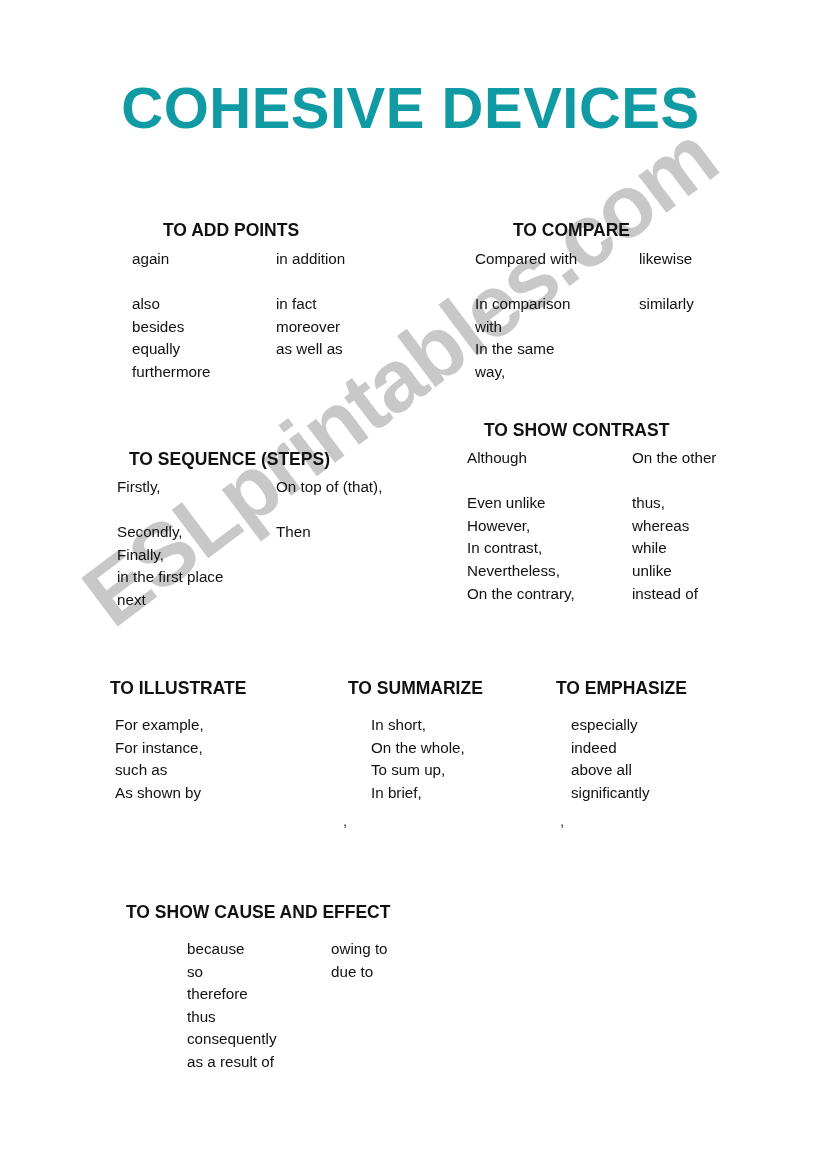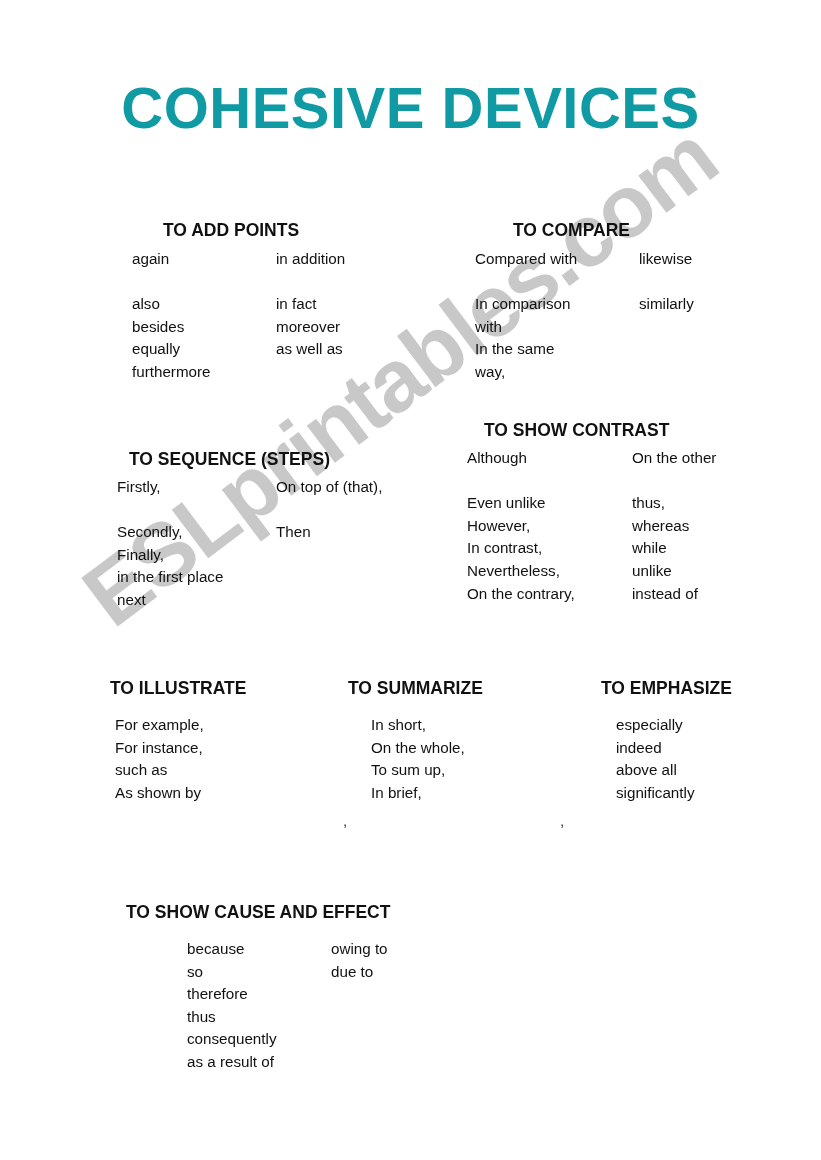--- a/index.html
+++ b/index.html
@@ -201,21 +201,21 @@
     <div class="cols" style="height:100px; margin-top:16px;">
       <div class="col" style="left:23px; width:180px;">
         <div class="item">In short,</div>
         <div class="item">On the whole,</div>
         <div class="item">To sum up,</div>
         <div class="item">In brief,</div>
       </div>
     </div>
   </div>
 
-  <div class="section" style="left:601px; top:678px;">
+  <div class="section" style="left:556px; top:678px;">
     <div class="sec-title">TO EMPHASIZE</div>
     <div class="cols" style="height:100px; margin-top:16px;">
       <div class="col" style="left:15px; width:160px;">
         <div class="item">especially</div>
         <div class="item">indeed</div>
         <div class="item">above all</div>
         <div class="item">significantly</div>
       </div>
     </div>
   </div>

